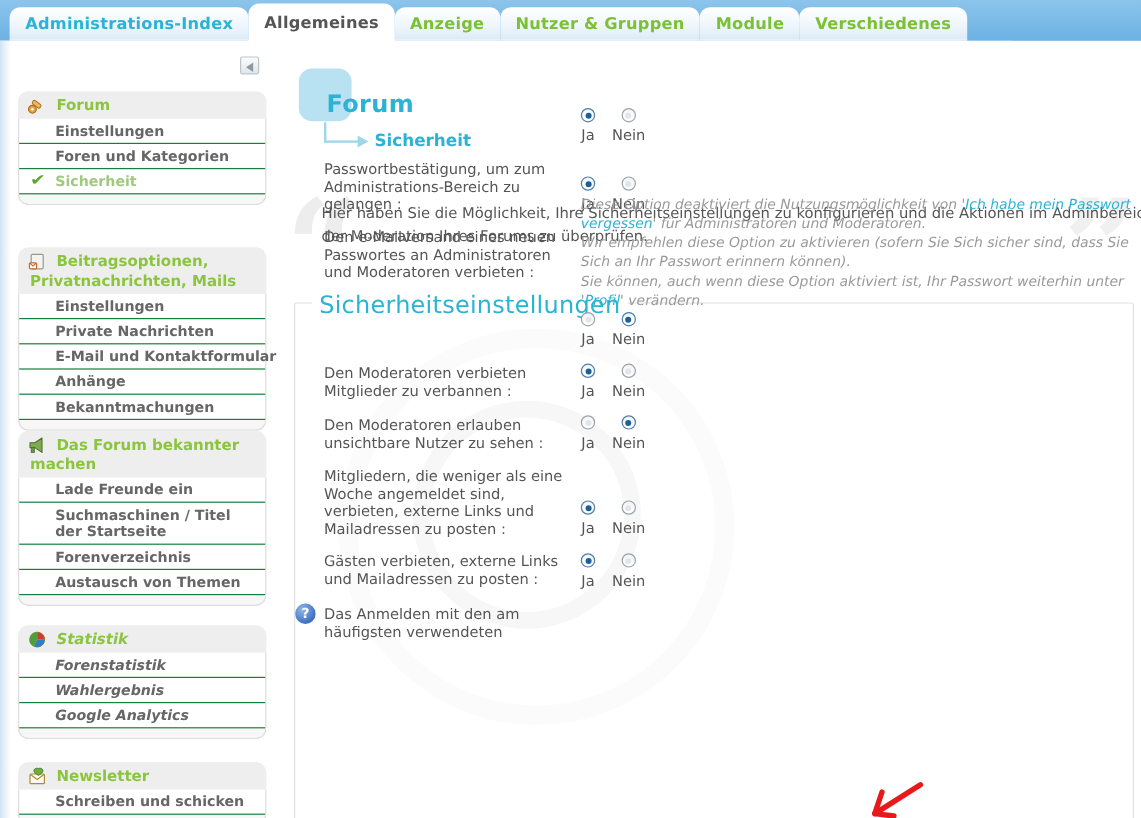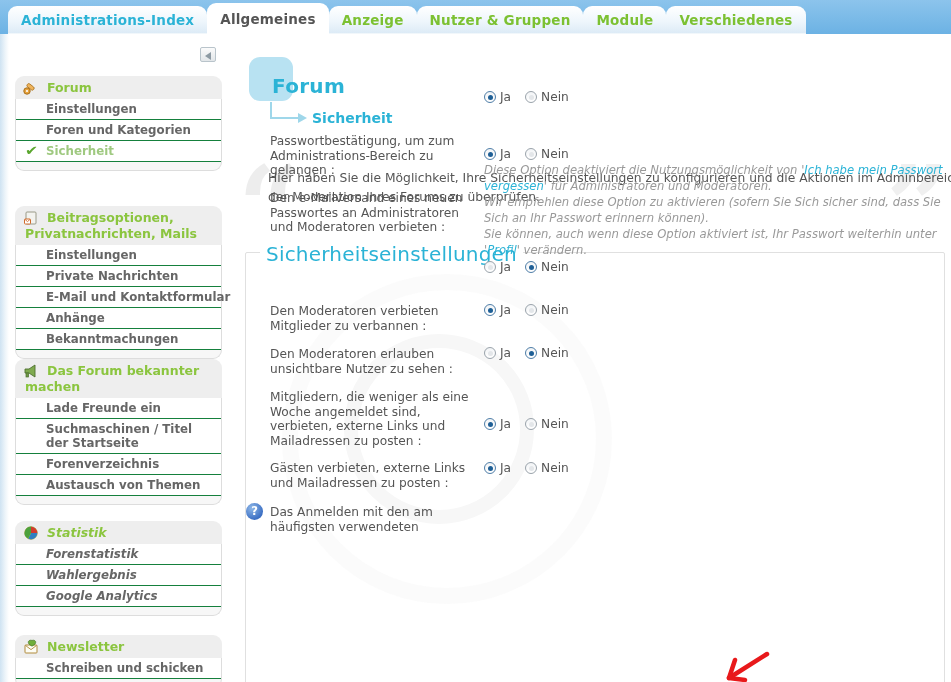--- a/index.html
+++ b/index.html
@@ -257,21 +257,21 @@
     font-size: 12.2px;
     color: #555555;
     line-height: 14.5px;
     margin-top: 44px;
   }
   .radios {
     position: absolute; left: 214px; top: 0;
     display: flex; align-items: flex-start; gap: 14px;
     font-size: 12.2px; color: #555555;
   }
-  .rb { display: flex; align-items: center; gap: 4px; cursor: pointer; white-space: nowrap; }
+  .rb { display: flex; align-items: center; gap: 4px; cursor: pointer; white-space: nowrap; flex-direction: column; }
   .dot {
     width: 12px; height: 12px; border-radius: 50%;
     border: 1px solid #9aa3ab;
     background: linear-gradient(to bottom, #f2f4f6, #ffffff);
     position: relative;
     flex: 0 0 auto;
   }
   .dot.on { border-color: #4f7ea8; }
   .dot.on::after {
     content: ""; position: absolute;

